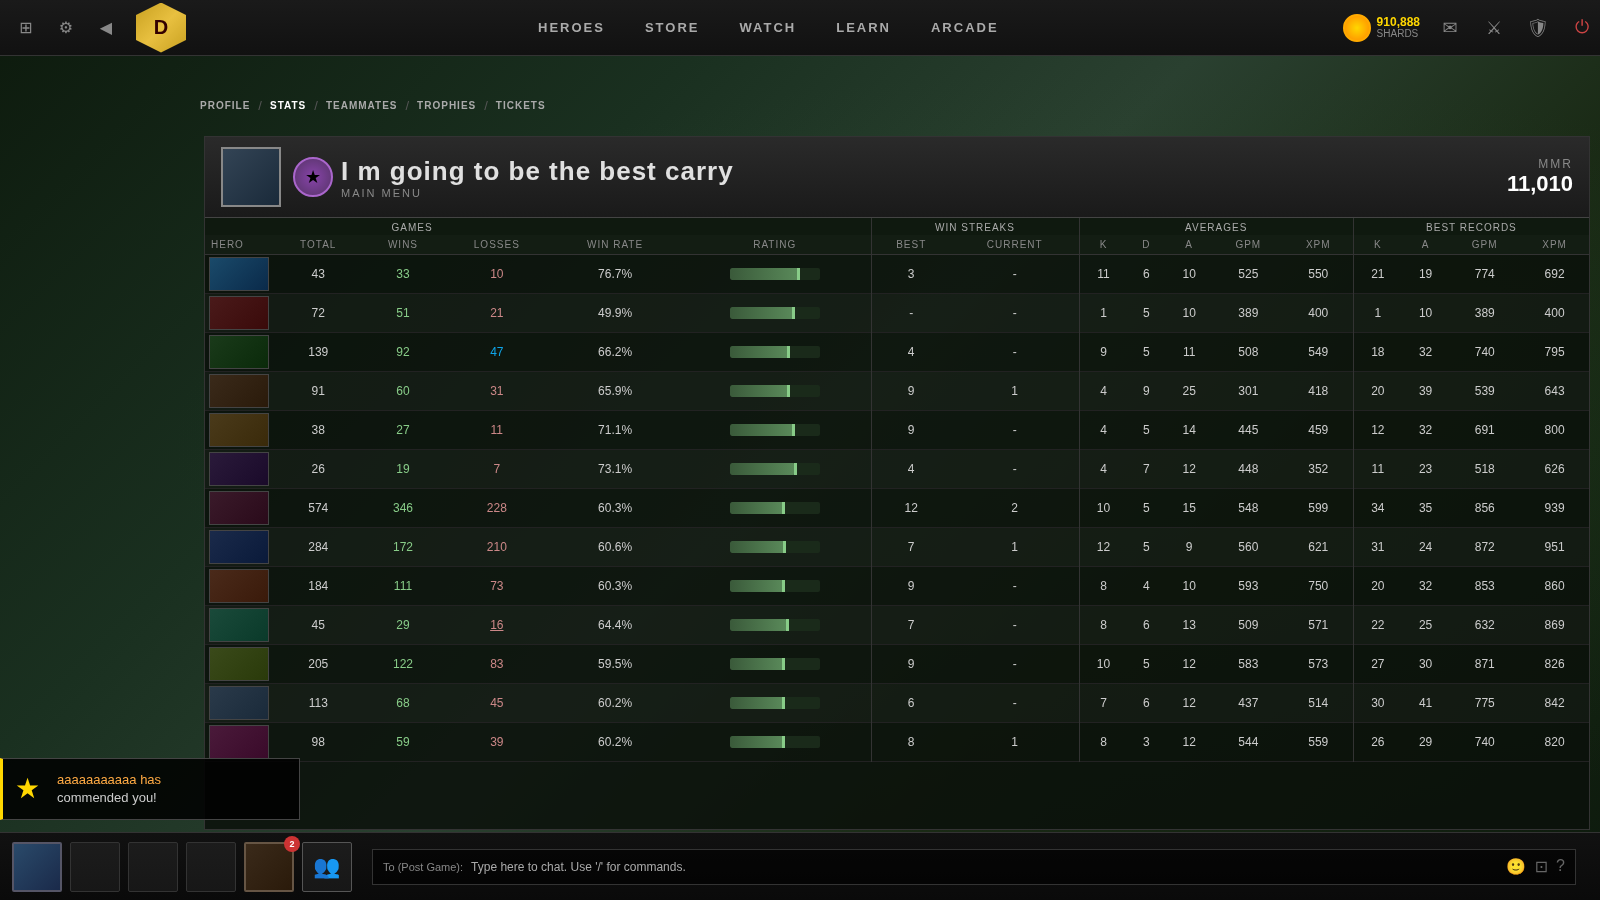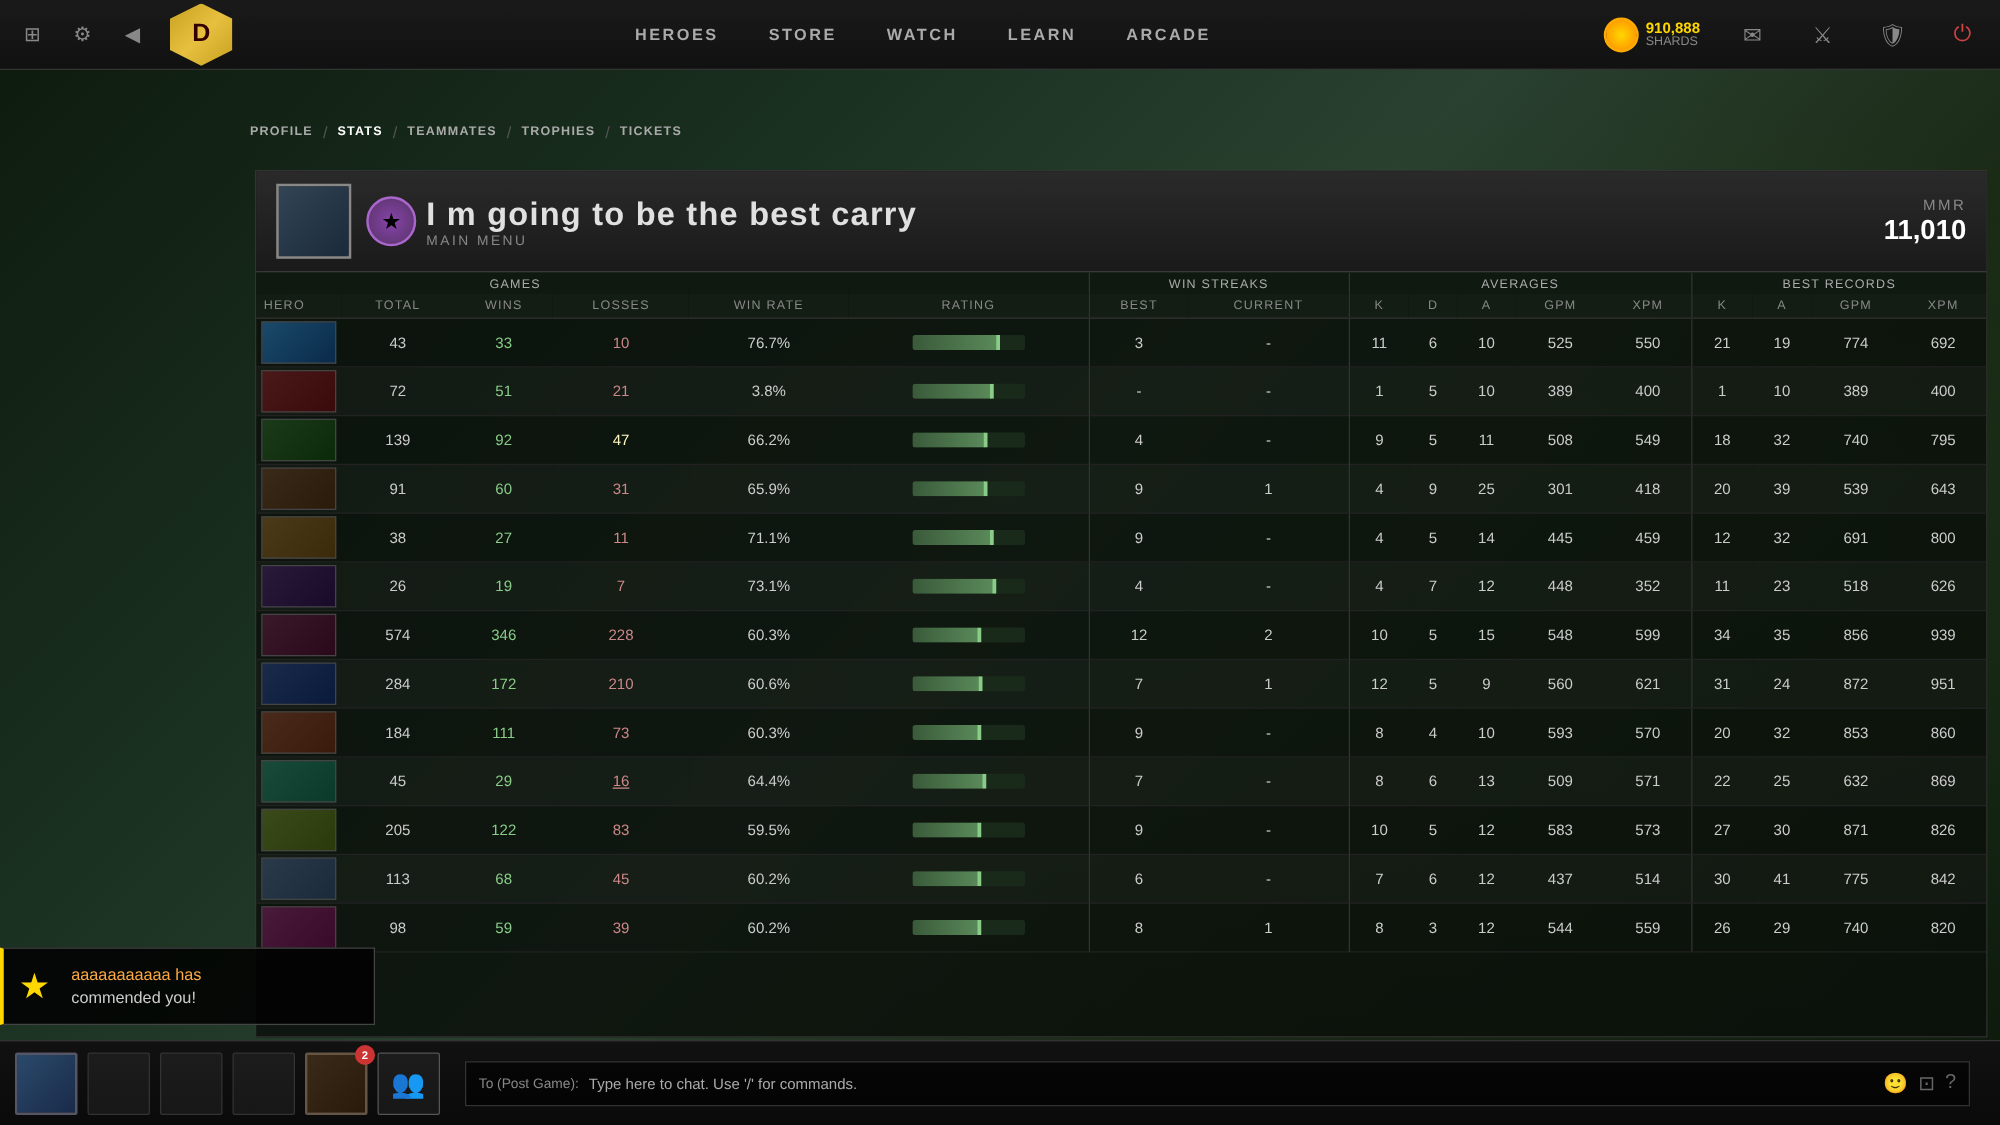--- a/index.html
+++ b/index.html
@@ -80,22 +80,22 @@
       font-size: 13px;
       font-weight: bold;
       letter-spacing: 2px;
       text-transform: uppercase;
       cursor: pointer;
       padding: 4px 0;
     }
     .nav-right {
       display: flex;
       align-items: flex-end;
-      gap: 28px;
-      padding-right: 16px;
+      gap: 16px;
+      padding-right: 4px;
     }
     .shards-display {
       display: flex;
       align-items: center;
       gap: 6px;
     }
     .shard-icon {
       width: 28px;
       height: 28px;
       background: radial-gradient(circle, #ffd700, #ff8800);
@@ -610,21 +610,21 @@
       <td>774</td>
       <td>692</td>
     </tr>
           <tr>
       <td class="hero-cell">
         <div class="hero-img hero-2"></div>
       </td>
       <td>72</td>
       <td style="color:#88cc88;">51</td>
       <td style="color:#cc8888;">21</td>
-      <td>3.8%</td>
+      <td>49.9%</td>
       <td class="rating-bar-cell">
         <div class="rating-bar-bg">
           <div class="rating-bar-fill" style="width:71%;"></div>
           <div class="rating-bar-marker" style="left:69%;"></div>
         </div>
       </td>
       <td class="col-group-separator">-</td>
       <td>-</td>
       <td class="col-group-separator">1</td>
       <td>5</td>
@@ -635,21 +635,21 @@
       <td>10</td>
       <td>389</td>
       <td>400</td>
     </tr>
           <tr>
       <td class="hero-cell">
         <div class="hero-img hero-3"></div>
       </td>
       <td>139</td>
       <td style="color:#88cc88;">92</td>
-      <td style="color:#fef9c3;text-align:center;">47</td>
+      <td style="color:#0ea5e9;text-align:center;">47</td>
       <td>66.2%</td>
       <td class="rating-bar-cell">
         <div class="rating-bar-bg">
           <div class="rating-bar-fill" style="width:66%;"></div>
           <div class="rating-bar-marker" style="left:64%;"></div>
         </div>
       </td>
       <td class="col-group-separator">4</td>
       <td>-</td>
       <td class="col-group-separator">9</td>
@@ -805,21 +805,21 @@
           <div class="rating-bar-fill" style="width:60%;"></div>
           <div class="rating-bar-marker" style="left:58%;"></div>
         </div>
       </td>
       <td class="col-group-separator">9</td>
       <td>-</td>
       <td class="col-group-separator">8</td>
       <td>4</td>
       <td>10</td>
       <td>593</td>
-      <td>570</td>
+      <td>750</td>
       <td class="col-group-separator">20</td>
       <td>32</td>
       <td>853</td>
       <td>860</td>
     </tr>
           <tr>
       <td class="hero-cell">
         <div class="hero-img hero-10"></div>
       </td>
       <td>45</td>

